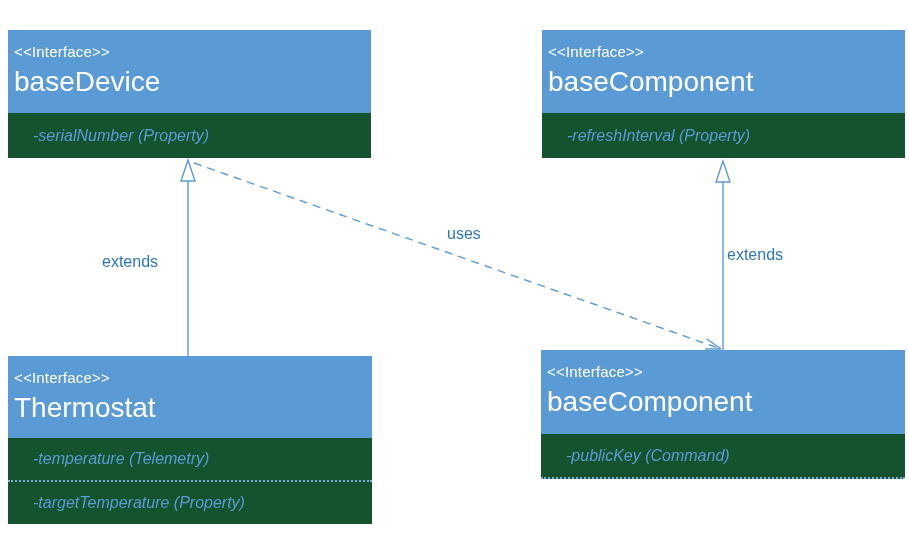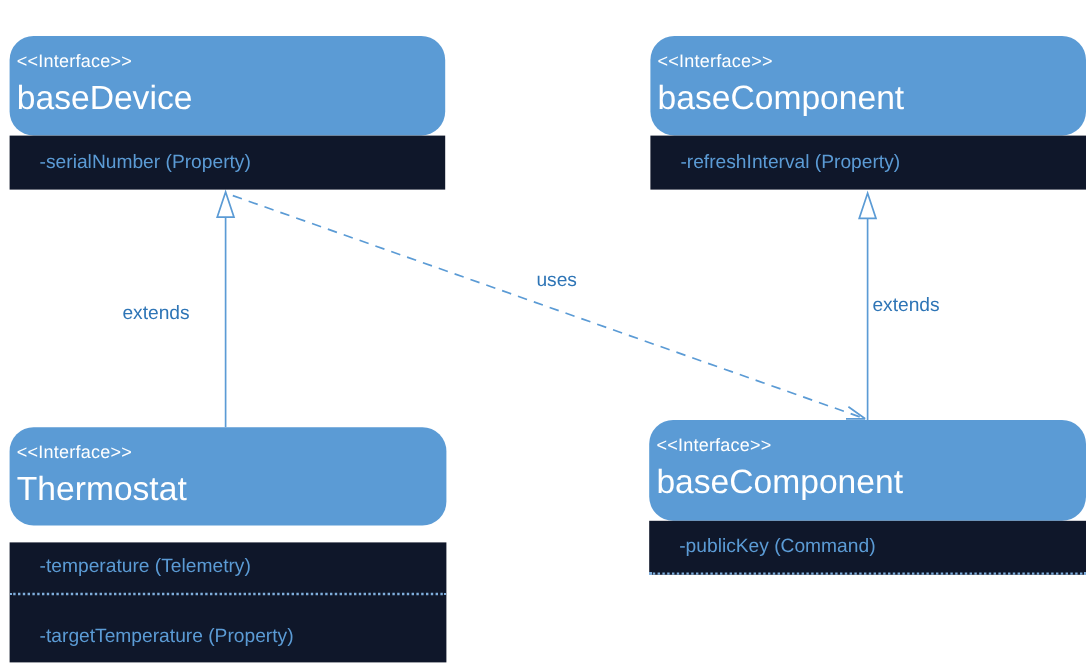--- a/index.html
+++ b/index.html
@@ -18,55 +18,55 @@
   .card {
     position: absolute;
     box-sizing: border-box;
   }
   .card-header {
     background: #5B9BD5;
     color: #ffffff;
     box-sizing: border-box;
     padding: 12px 8px 0 6px;
     height: 83px;
-    border-radius: 20px;
   }
   .card-stereotype {
     font-size: 15px;
     line-height: 20px;
     letter-spacing: 0.2px;
   }
   .card-name {
     font-size: 28px;
     line-height: 26px;
     margin-top: 7px;
   }
   .card-body {
-    background: #0f172a;
+    background: #14532d;
+    font-style: italic;
   }
   .attr-row {
     display: flex;
     align-items: center;
     box-sizing: border-box;
     padding-left: 25px;
     color: #5B9BD5;
     font-size: 16px;
     height: 45px;
   }
   .attr-sep {
     border-top: 2px dotted #7FAEDC;
     height: 0;
   }
   
   .card--basedevice   { left: 8px;   top: 30px;  width: 363px; }
   .card--baseinterface{ left: 542px; top: 30px;  width: 363px; }
   .card--thermostat   { left: 8px;   top: 356px; width: 364px; }
   .card--basecomponent{ left: 541px; top: 350px; width: 364px; }
   .card--thermostat .card-header    { height: 82px; }
-  .card--thermostat .attr-row       { height: 42px; margin-top: 14px; }
+  .card--thermostat .attr-row       { height: 42px; }
   .card--basecomponent .card-header { height: 84px; }
   .card--basecomponent .attr-row    { height: 43px; }
 
   .rel-layer {
     position: absolute;
     left: 0; top: 0;
     width: 909px;
     height: 558px;
     pointer-events: none;
   }

